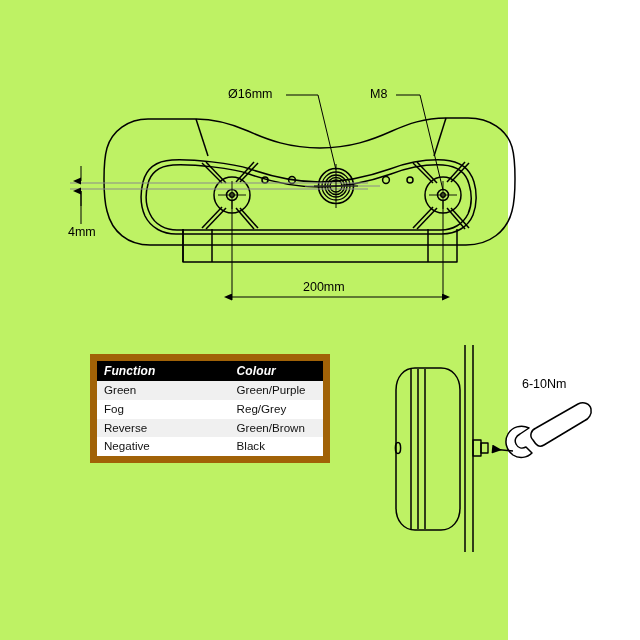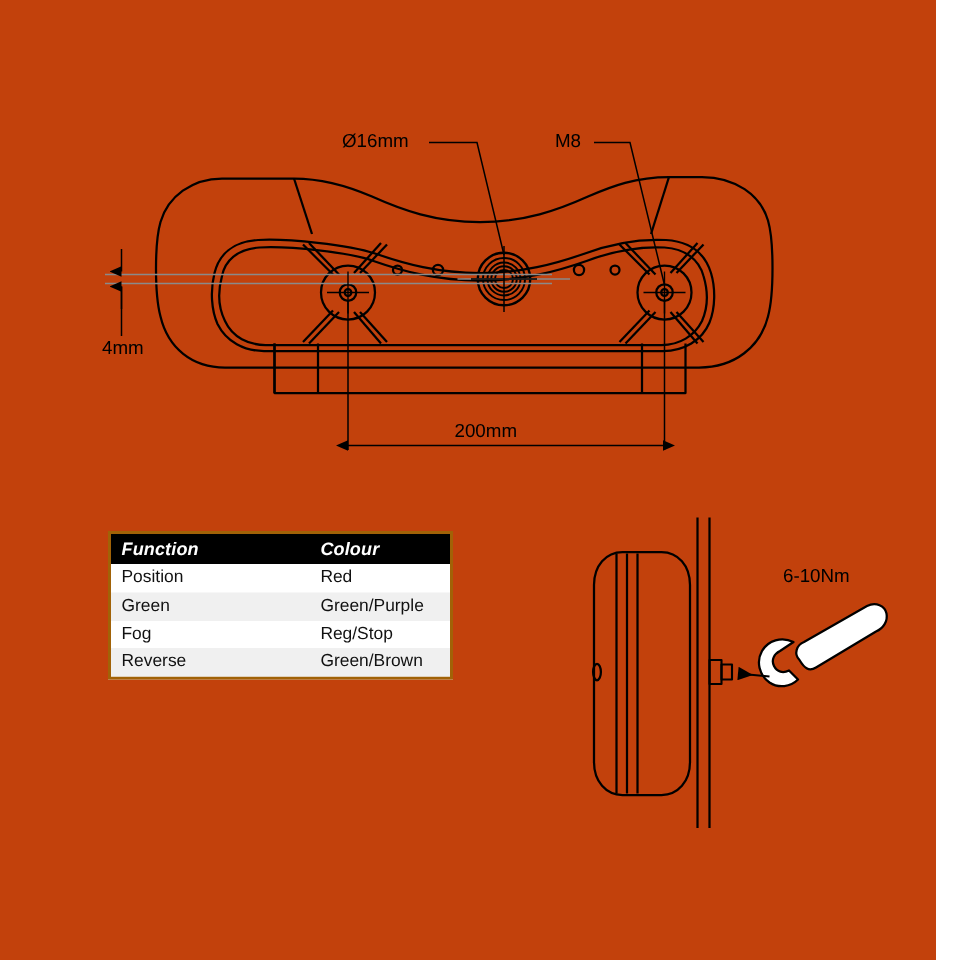--- a/index.html
+++ b/index.html
@@ -11,38 +11,38 @@
     width: 640px;
     height: 640px;
     position: relative;
     overflow: hidden;
     font-family: "Liberation Sans", sans-serif;
     color: #000;
   }
   #sheet {
     position: absolute;
     left: 0; top: 0;
-    width: 624px;
+    width: 508px;
     height: 640px;
-    background: #c2410c;
+    background: #bef264;
     text-decoration: underline;
   }
   svg.draw {
     position: absolute;
     left: 0; top: 0;
     width: 640px;
     height: 640px;
   }
   
   .spec-table {
     position: absolute;
-    left: 72px;
+    left: 90px;
     top: 354px;
     width: 226px;
-    border: 2px solid #a16207;
+    border: 7px solid #a16207;
     border-collapse: collapse;
     background: #fff;
     font-size: 11.6px;
   }
   .spec-table table {
     border-collapse: collapse;
     width: 100%;
   }
   .spec-table th {
     background: #000;
@@ -315,33 +315,33 @@
 
   <div class="spec-table">
     <table>
       <thead>
         <tr>
           <th class="col1">Function</th>
           <th class="col2">Colour</th>
         </tr>
       </thead>
       <tbody>
-        <tr class="odd">
-          <td class="col1">Position</td>
-          <td class="col2">Red</td>
-        </tr>
         <tr class="even">
           <td class="col1">Green</td>
           <td class="col2">Green/Purple</td>
         </tr>
         <tr class="odd">
           <td class="col1">Fog</td>
-          <td class="col2">Reg/Stop</td>
+          <td class="col2">Reg/Grey</td>
         </tr>
         <tr class="even">
           <td class="col1">Reverse</td>
           <td class="col2">Green/Brown</td>
         </tr>
+        <tr class="odd">
+          <td class="col1">Negative</td>
+          <td class="col2">Black</td>
+        </tr>
       </tbody>
     </table>
   </div>
 
 </div>
 
 </body></html>

